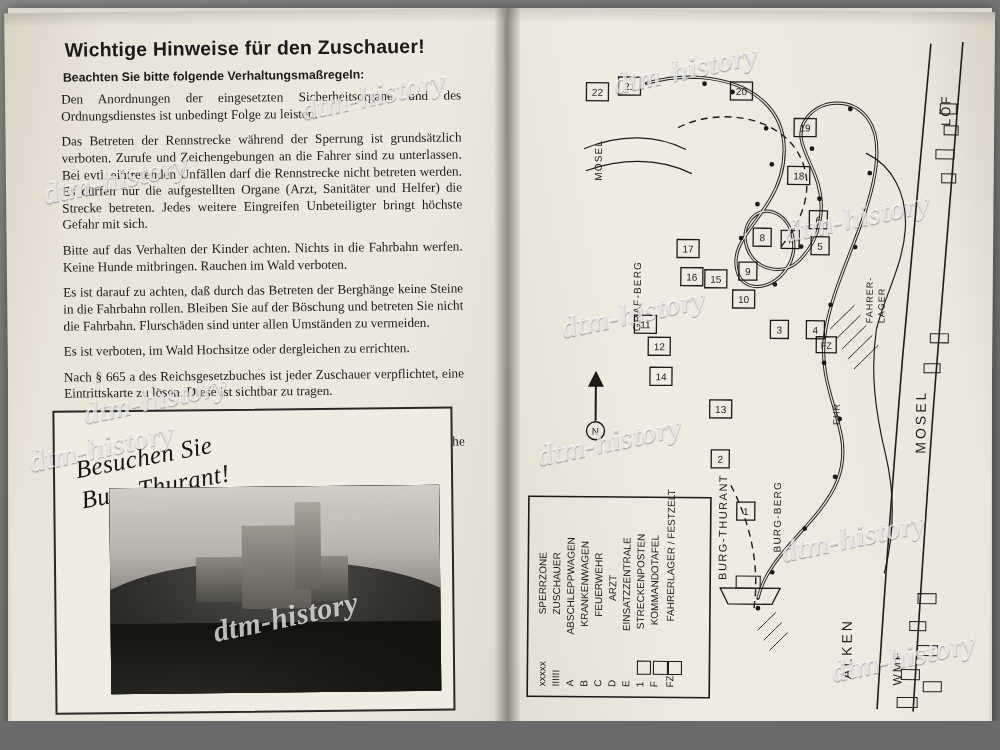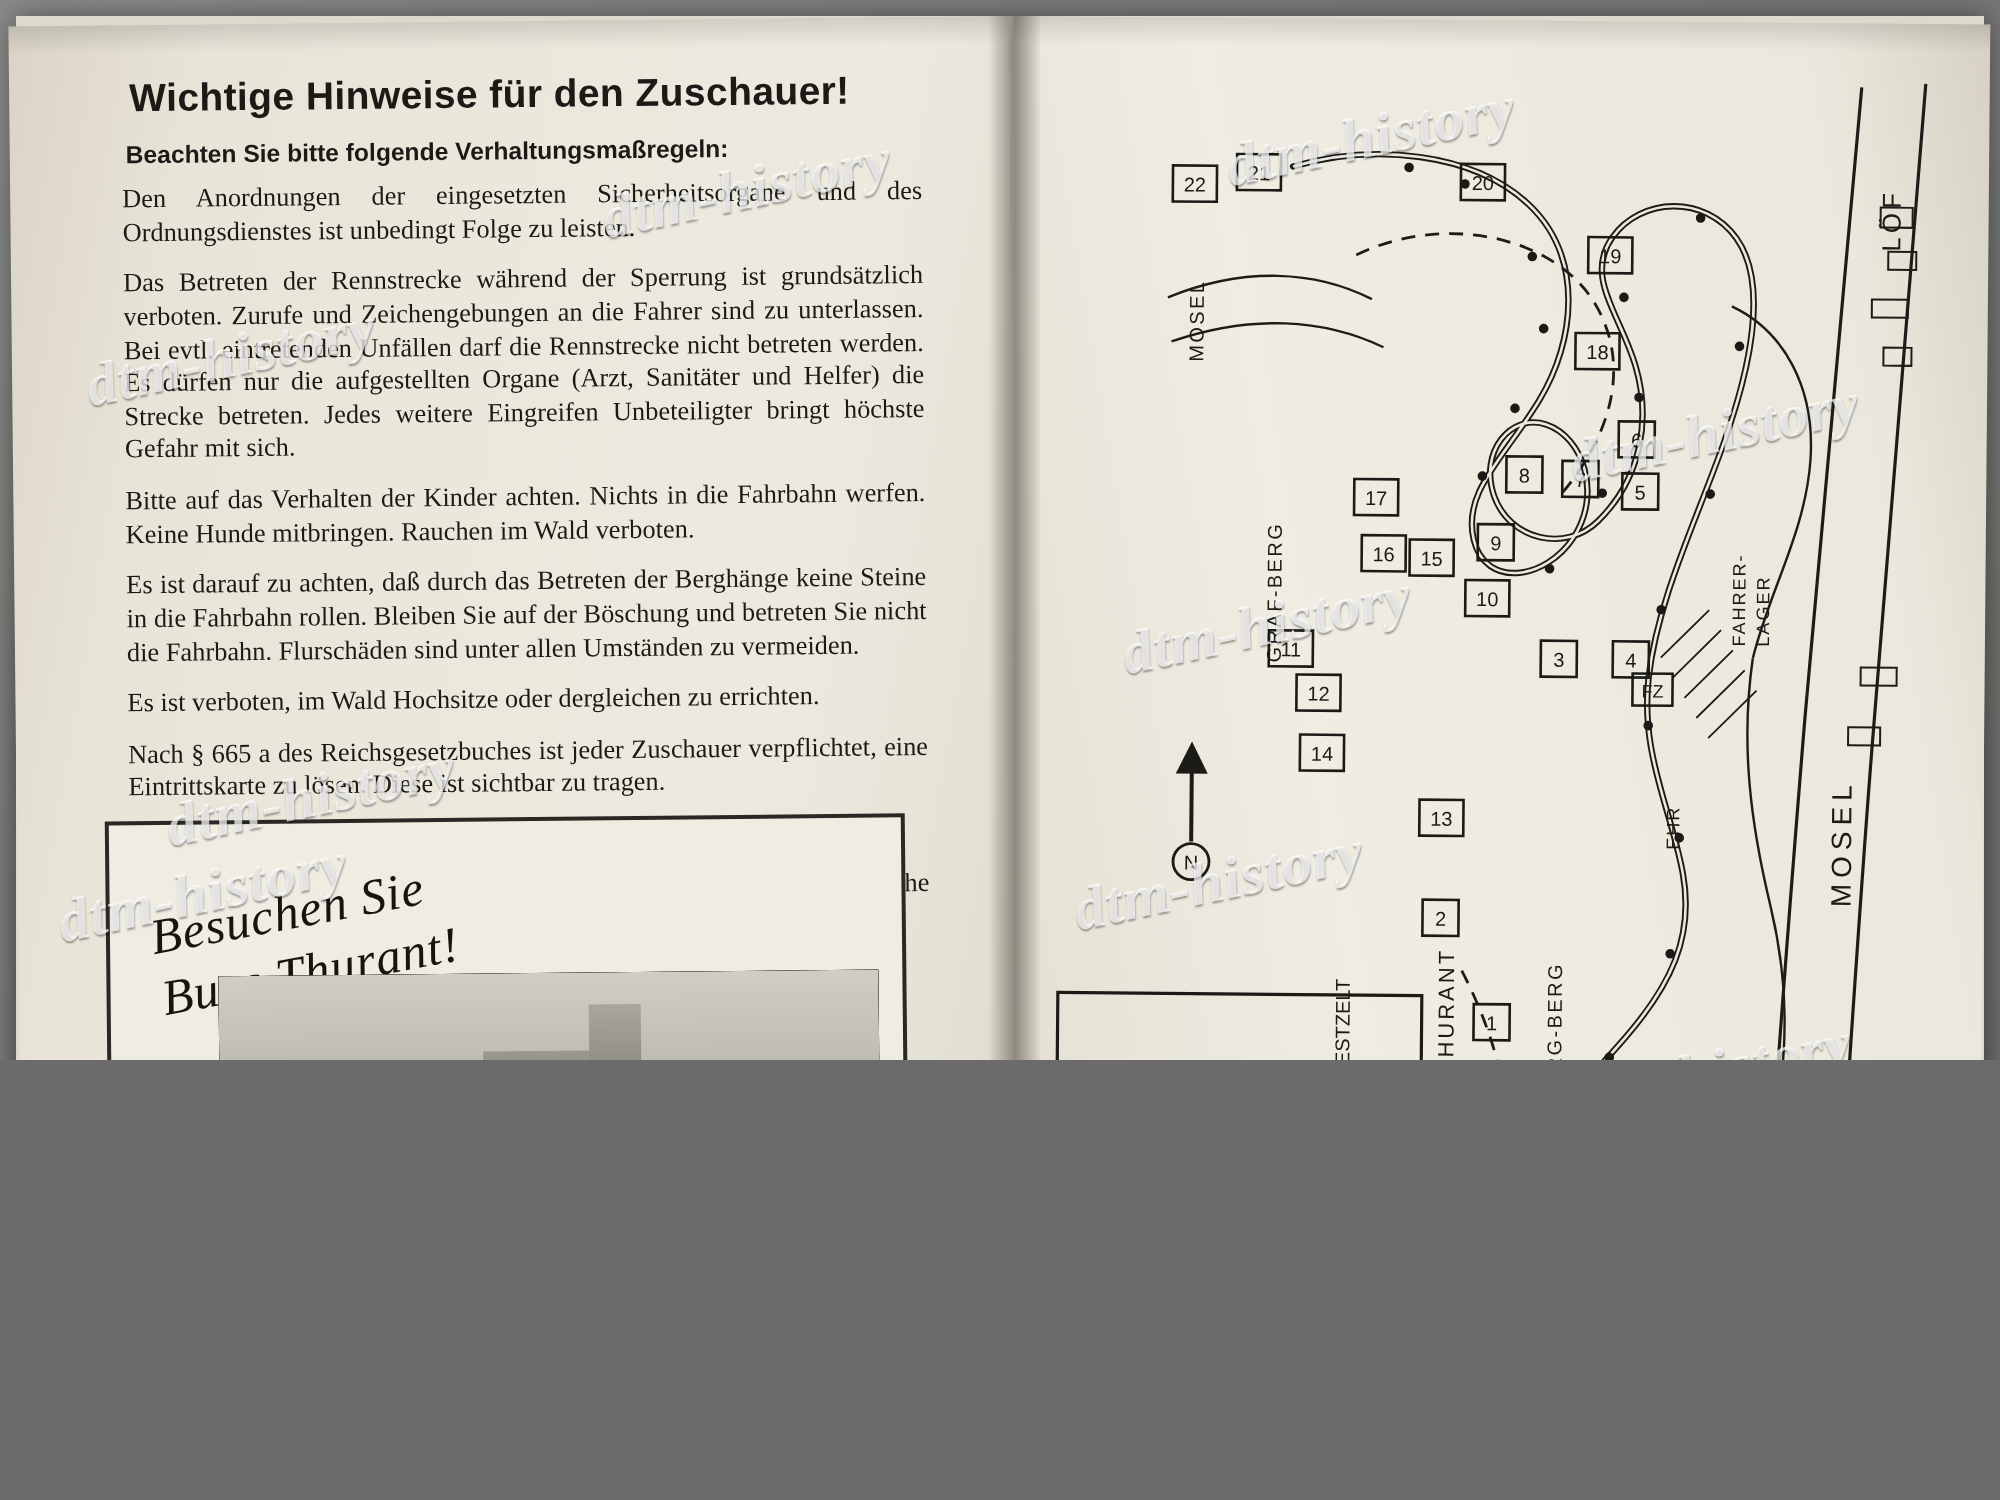--- a/index.html
+++ b/index.html
@@ -9,21 +9,21 @@
   }
   body {
     width: 1000px;
     height: 750px;
     overflow: hidden;
     font-family: "Liberation Serif", serif;
   }
   .scan {
     position: relative;
     width: 1000px;
-    height: 530px;
+    height: 721px;
     background: linear-gradient(135deg, #8a8a88 0%, #7c7c7a 35%, #6f6f6d 100%);
     overflow: hidden;
   }
   
   .booklet {
     position: absolute;
     left: 8px;
     top: 8px;
     width: 984px;
     height: 730px;

